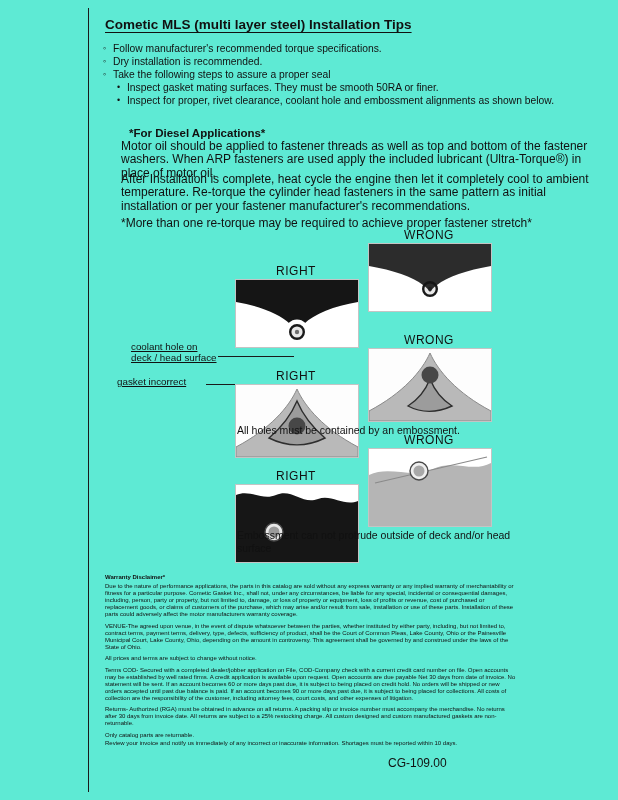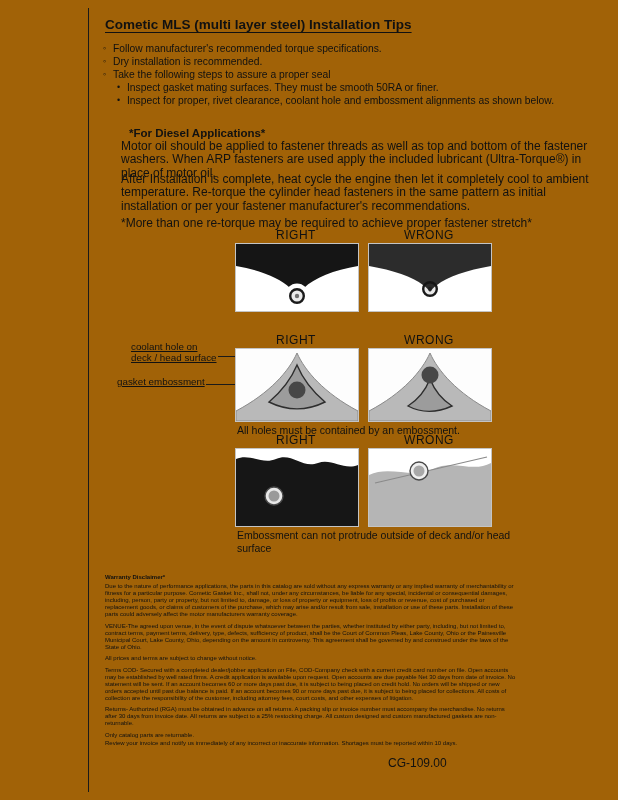--- a/index.html
+++ b/index.html
@@ -1,19 +1,19 @@
 <!DOCTYPE html>
 <html><head>
 <meta charset="utf-8">
 <style>
   html,body{margin:0;padding:0;background:#ffffff;}
   .page{
     position:relative;
     width:618px;height:800px;
-    background:#a16207;
+    background:#5eead4;
     font-family:"Liberation Sans", sans-serif;
     color:#111;
     overflow:hidden;
     outline:1px solid #d8d8d8;
     margin:0 auto;
   }
   .vline{position:absolute;left:88px;top:8px;height:784px;width:1px;background:#1a1a1a;}
   .title{
     position:absolute;left:105px;top:17px;margin:0;
     font-size:13.5px;font-weight:bold;
@@ -25,21 +25,21 @@
   .b.sub{margin-left:14px;}
   .h2{position:absolute;left:117px;top:115px;margin:12px;font-size:11.5px;font-weight:bold;}
   .para{position:absolute;left:117px;margin:4px;width:468px;font-size:12px;line-height:13.4px;}
   .p1{top:136px;}
   .p2{top:169px;}
   .p3{top:213px;}
 
   .lab{position:absolute;width:122px;text-align:center;font-size:12px;letter-spacing:.5px;color:#111;}
   .img{position:absolute;width:122px;border:1px solid #c4c4c4;background:#fff;}
   .img svg{display:block;}
-  .c1{left:235px;} .c2{left:368px;text-align:center;}
+  .c1{left:235px;margin-top:36px;} .c2{left:368px;text-align:center;}
   .cap{position:absolute;left:237px;font-size:10.5px;line-height:12.5px;}
   .callout{position:absolute;font-size:9.8px;line-height:11px;color:#111;text-decoration:underline;}
   .cline{position:absolute;height:1px;background:#1a1a1a;}
 
   .legal{position:absolute;left:105px;top:574px;width:412px;font-size:6px;line-height:7px;color:#111;}
   .legal p{margin:0 0 4.5px 0;}
   .legal .lh{font-weight:bold;margin-bottom:2px;}
   .legal .tight{margin-bottom:1px;}
   .code{position:absolute;left:388px;top:756px;font-size:12px;color:#111;}
 </style>
@@ -98,21 +98,21 @@
       <circle cx="61" cy="45" r="2.2" fill="#6f6f6f"></circle>
       <path d="M0,0 H122 V22 C98,26 78,33 68,41 C64,44 62,46 61,48 C60,46 58,44 54,41 C44,33 24,26 0,22 Z" fill="#151515" fill-opacity="0.9"></path>
     </svg>
   </div>
 
   <div class="lab c1" style="top:333px">RIGHT</div>
   <div class="lab c2" style="top:333px">WRONG</div>
 
   <div class="callout" style="left:131px;top:341px;width:88px">coolant hole on deck / head surface</div>
   <div class="cline" style="left:218px;top:356px;width:76px"></div>
-  <div class="callout" style="left:117px;top:376px;white-space:nowrap">gasket embossment</div>
+  <div class="callout" style="left:117px;top:376px;white-space:nowrap">gasket incorrect</div>
   <div class="cline" style="left:206px;top:384px;width:60px"></div>
 
   <div class="img c1" style="top:348px;height:72px">
     <svg viewBox="0 0 122 72" width="122" height="72" role="img">
       <rect width="122" height="72" fill="#fdfdfd"></rect>
       <path d="M61,4 C69,22 88,44 122,62 V72 H0 V62 C34,44 53,22 61,4 Z" fill="#b9b9b9" stroke="#8a8a8a" stroke-width="1"></path>
       <path d="M61,16 C66,28 76,42 89,53 C71,62 51,62 33,53 C46,42 56,28 61,16 Z" fill="#9c9c9c" stroke="#2e2e2e" stroke-width="1.4"></path>
       <circle cx="61" cy="41" r="8.5" fill="#474747"></circle>
     </svg>
   </div>

